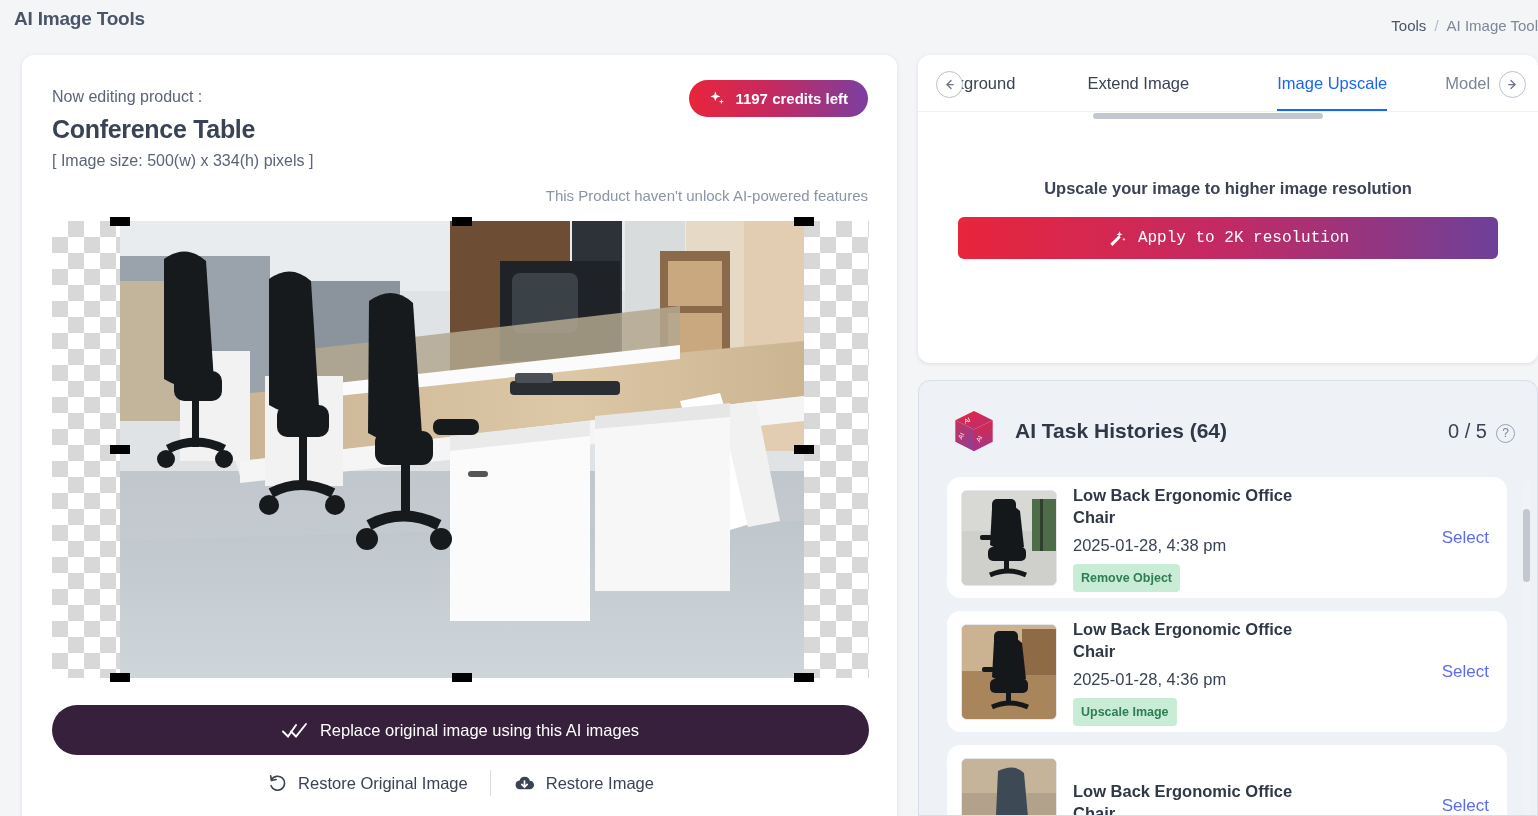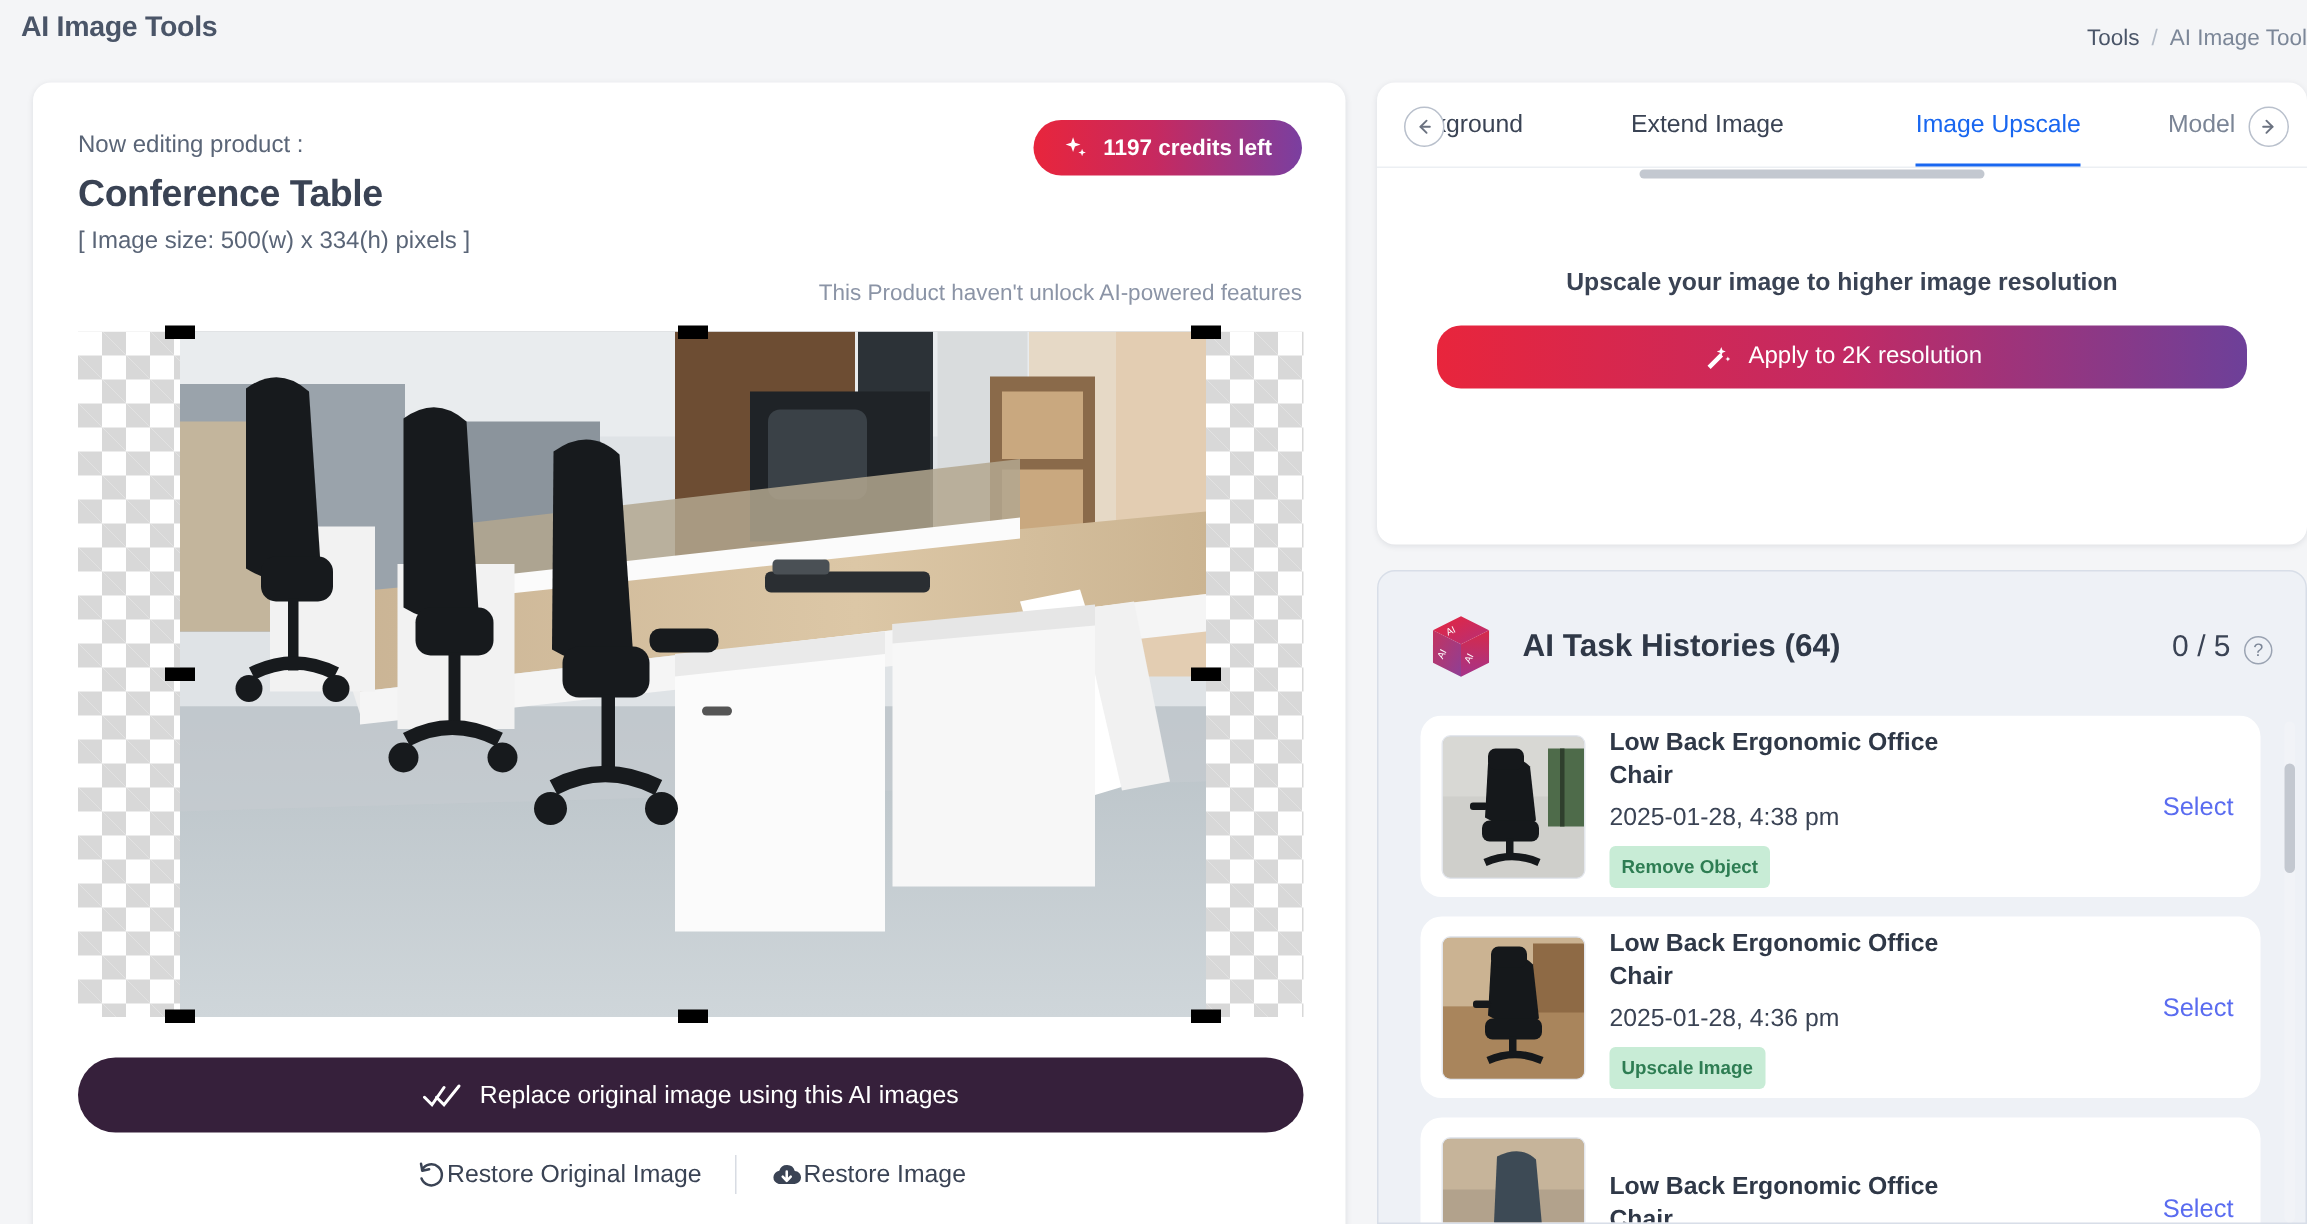--- a/index.html
+++ b/index.html
@@ -87,21 +87,21 @@
     font-size: 16.5px; font-family: "Liberation Sans", sans-serif;
     display: flex; align-items: center; justify-content: center; gap: 12px;
     cursor: pointer;
   }
   .sub-actions {
     position: absolute; left: 30px; top: 715px; width: 817px;
     display: flex; align-items: center; justify-content: center; gap: 0;
     font-size: 16.5px; color: #3a4354;
   }
   .sub-action {
-    display: flex; align-items: center; cursor: pointer; padding: 0 22px;
+    display: flex; align-items: center; gap: 10px; cursor: pointer; padding: 0 22px;
   }
   .vdiv { width: 1px; height: 26px; background: #d8dce3; }
 
   
   .tabs-card {
     position: absolute; left: 918px; top: 55px;
     width: 620px; height: 308px;
     background: #fff; border-radius: 12px;
     box-shadow: 0 1px 4px rgba(20,30,50,.10);
     overflow: hidden;
@@ -137,23 +137,23 @@
   .tab-thumb {
     position: absolute; left: 175px; top: 1px; width: 230px; height: 6px;
     background: #c3c8d0; border-radius: 3px;
   }
   .panel-title {
     position: absolute; top: 124px; width: 100%; text-align: center;
     font-size: 16.5px; font-weight: bold; color: #3a4354;
   }
   .apply-btn {
     position: absolute; left: 40px; top: 162px;
-    width: 540px; height: 42px; border: none; border-radius: 16px;
+    width: 540px; height: 42px; border: none; border-radius: 6px;
     background: linear-gradient(90deg, #e8253c 0%, #c22a64 50%, #6d4099 100%);
-    color: #fff; font-size: 16px; font-family: Liberation Sans, sans-serif;
+    color: #fff; font-size: 16px; font-family: Liberation Mono, monospace;
     display: flex; align-items: center; justify-content: center; gap: 11px;
     cursor: pointer;
   }
 
   .hist-card {
     position: absolute; left: 918px; top: 380px;
     width: 620px; height: 436px;
     background: #eef1f6; border: 1px solid #d8dee8;
     border-radius: 12px 12px 0 0;
     overflow: hidden;

